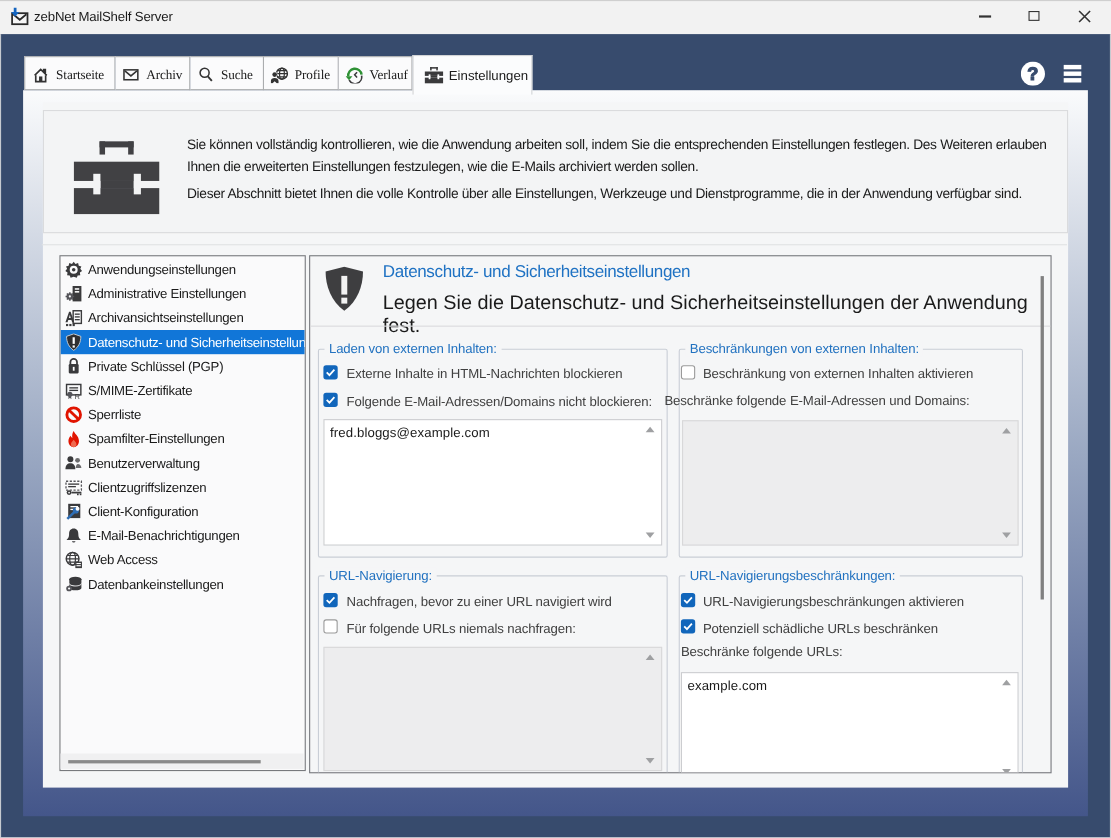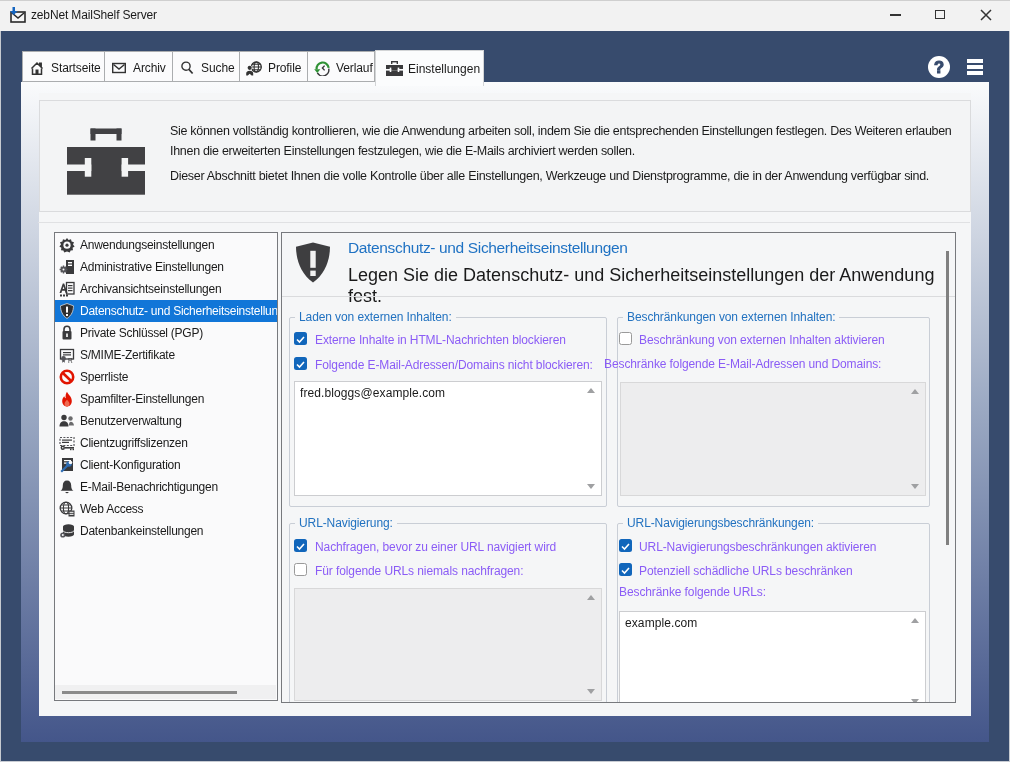--- a/index.html
+++ b/index.html
@@ -11,21 +11,21 @@
 #titletext { left:31px; top:7.5px; font-size:12px; letter-spacing:-0.15px; color:#1A1A1A; }
 
 #btnmin { left:890px; top:14px; width:11px; height:2px; background:#333; }
 #btnmax { left:935px; top:10px; width:10px; height:9px; border:1.5px solid #333; }
 #btnclose { left:980px; top:9px; width:12px; height:12px; }
 
 #grad { left:21px; top:82px; width:968px; height:660px; background:linear-gradient(to bottom,#FAFBFC 0%, #9AA8C2 50%, #44568A 100%); }
 
 #page { left:38.5px; top:93px; width:932.5px; height:623px; background:#F5F6F7; }
 
-.tab { position:absolute; top:51px; height:31px; background:#FBFBFC; border:1px solid #ABADAF; border-left:none; display:flex; align-items:center; padding-top:3px; font-size:12px; color:#1A1A1A; }
+.tab { position:absolute; top:51px; height:31px; background:#FBFBFC; border:1px solid #ABADAF; border-left:none; display:flex; align-items:center; padding-top:3px; font-size:12px; color:#1A1A1A;font-family:Liberation Serif, serif; }
 .tab.first { border-left:1px solid #ABADAF; }
 .tab .ticon { margin-left:6px; }
 .tab .tlabel { margin-left:6px; letter-spacing:-0.1px; }
 #tabactive { position:absolute; top:50px; left:375px; width:109px; height:36px; background:#FBFCFD; border:1px solid #D2D4D6; border-bottom:none; display:flex; align-items:center; font-size:12px; color:#1A1A1A; }
 
 #headerbox { left:39px; top:100px; width:932px; height:112px; background:#F3F4F5; border:1px solid #DADBDD; }
 #headerbox p { position:absolute; left:130px; font-size:12.5px; letter-spacing:-0.3px; line-height:19.5px; color:#1A1A1A; white-space:nowrap; }
 #sep1 { left:38px; top:222px; width:932px; height:1px; background:#E0E1E3; }
 
 #listbox { left:54px; top:232px; width:224px; height:469px; background:#FAFAFB; border:1px solid #77797D; overflow:hidden; }
@@ -39,21 +39,21 @@
 #rpanel { left:281px; top:232px; width:675px; height:471px; background:#F5F6F7; border:1px solid #77797D; overflow:hidden; }
 #rtitle { left:66px; top:6px; font-size:15.5px; letter-spacing:-0.35px; color:#1F72C3; position:absolute; }
 #rsub { left:66px; top:32px; font-size:18px; color:#1A1A1A; position:absolute; }
 #rsep { left:0px; top:63px; width:673px; height:1px; background:#DADBDD; position:absolute; }
 #vscroll-thumb { left:664px; top:18px; width:3px; height:294px; background:#808080; position:absolute; }
 .fs { position:absolute; border:1px solid #C9CED6; border-radius:2px; }
 .fs .legend { position:absolute; top:-8px; left:5px; background:#F5F6F7; padding:0 4px; font-size:12px; letter-spacing:-0.1px; color:#2272C0; white-space:nowrap; }
 .cb { position:absolute; width:13px; height:13px; border-radius:2.5px; }
 .cb.on { background:#1166BB; }
 .cb.off { background:#fff; border:1px solid #9A9A9A; }
-.cblabel { position:absolute; font-size:12px; letter-spacing:-0.1px; color:#8b5cf6; white-space:nowrap; }
+.cblabel { position:absolute; font-size:12px; letter-spacing:-0.1px; color:#404040; white-space:nowrap; }
 .memo { position:absolute; background:#fff; border:1px solid #CCCDD0; }
 .memo.dis { background:#EDEDEE; border:1px solid #D8D8D9; }
 .memo .mtext { position:absolute; left:5px; top:3.5px; font-size:12px; letter-spacing:0.1px; color:#1A1A1A; }
 .arrowup, .arrowdn { position:absolute; width:0; height:0; border-left:4px solid transparent; border-right:4px solid transparent; }
 .arrowup { border-bottom:5px solid #9FA0A2; }
 .arrowdn { border-top:5px solid #9FA0A2; }
 </style>
 </head>
 <body>
 <div class="abs" style="left:0;top:31px;width:1px;height:731px;background:#C6CAD0"></div>

